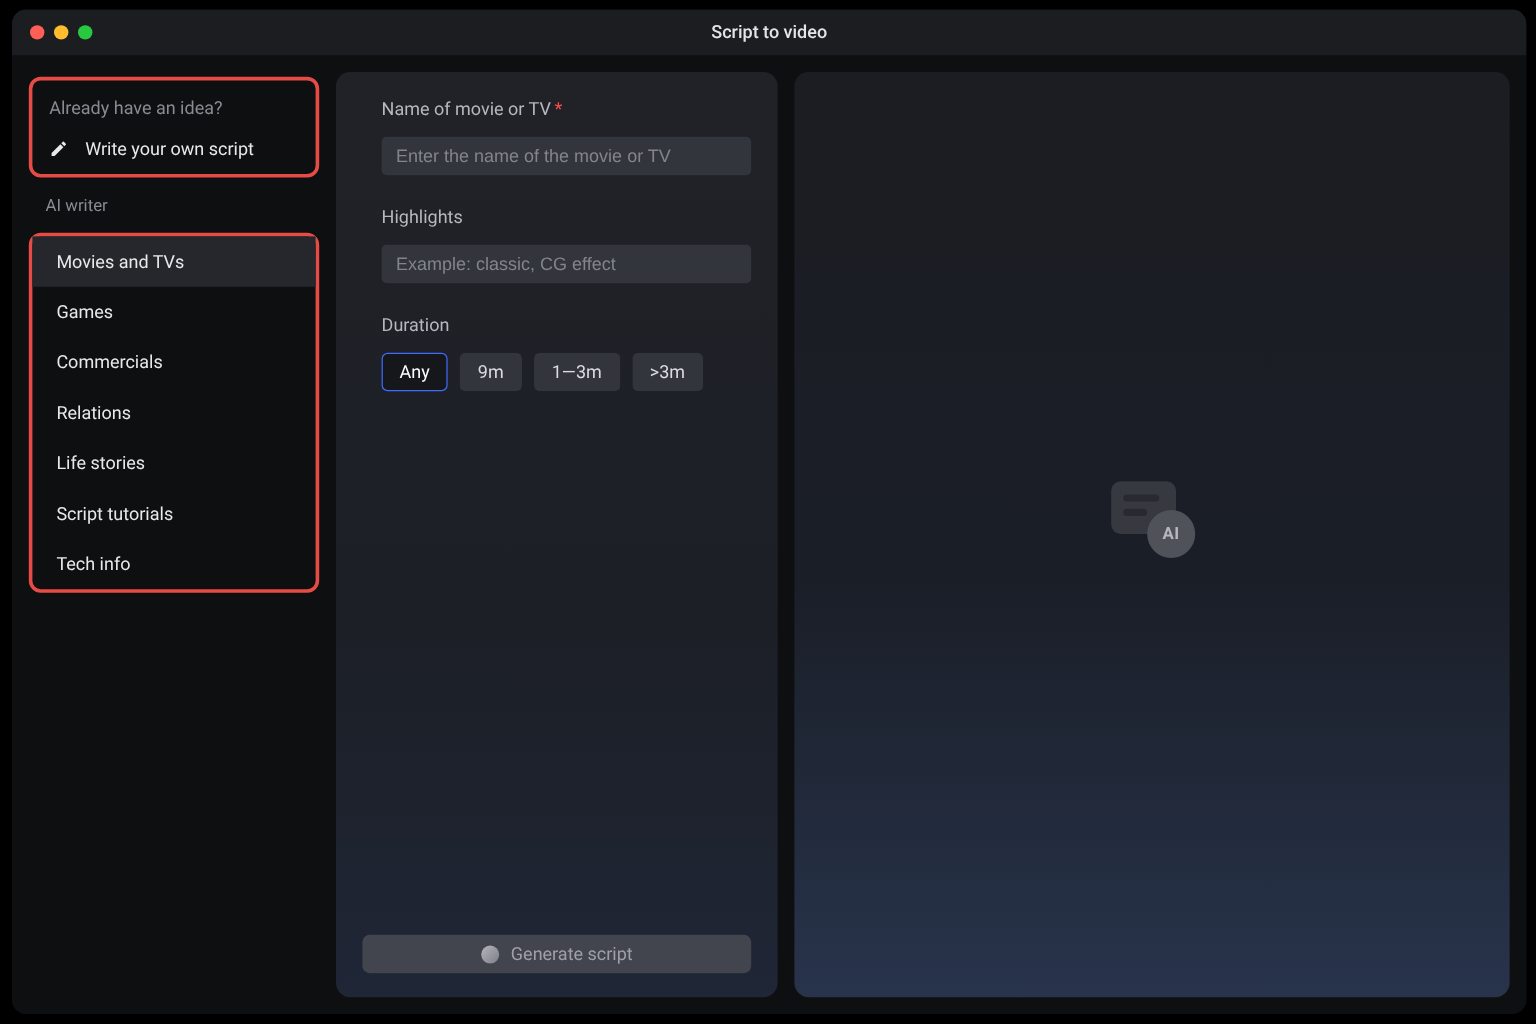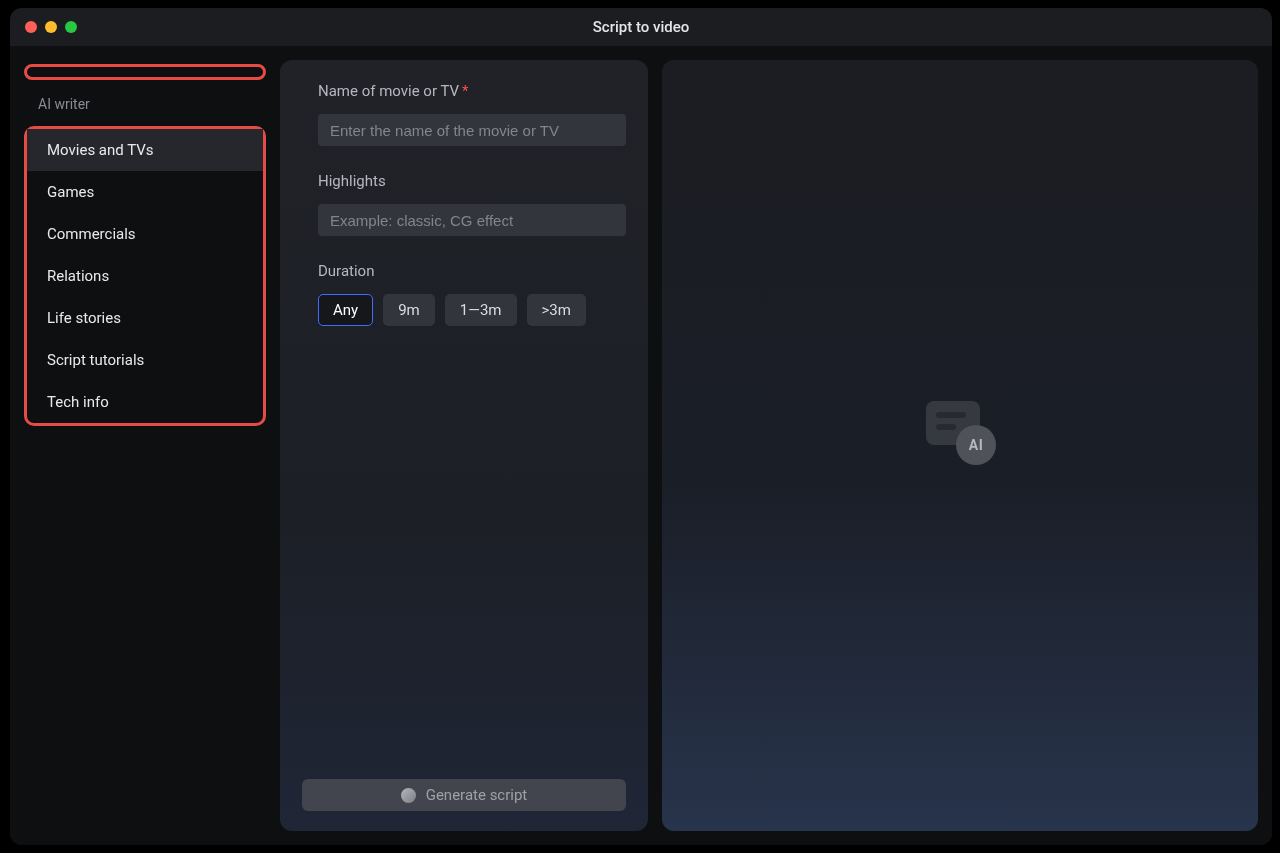--- a/index.html
+++ b/index.html
@@ -226,20 +226,27 @@
       <div class="tl yellow"></div>
       <div class="tl green"></div>
     </div>
     <div class="title">Script to video</div>
   </div>
 
   <div class="content">
 
     <div class="sidebar">
       <div class="highlight-box">
+        <div class="idea-label">Already have an idea?</div>
+        <div class="write-own">
+          <svg class="pencil-icon" viewBox="0 0 24 24" fill="#e9e9eb">
+              <path d="M3 17.25V21h3.75l11-11.03-3.75-3.75L3 17.25zM20.71 7.04a1 1 0 0 0 0-1.41l-2.34-2.34a1 1 0 0 0-1.41 0l-1.83 1.83 3.75 3.75 1.83-1.83z"></path>
+            </svg>
+          <span class="write-own-label">Write your own script</span>
+        </div>
       </div>
 
       <div class="ai-writer-label">AI writer</div>
 
       <div class="highlight-box hb2">
         <div class="cat-item active">Movies and TVs</div>
         <div class="cat-item">Games</div>
         <div class="cat-item">Commercials</div>
         <div class="cat-item">Relations</div>
         <div class="cat-item">Life stories</div>

